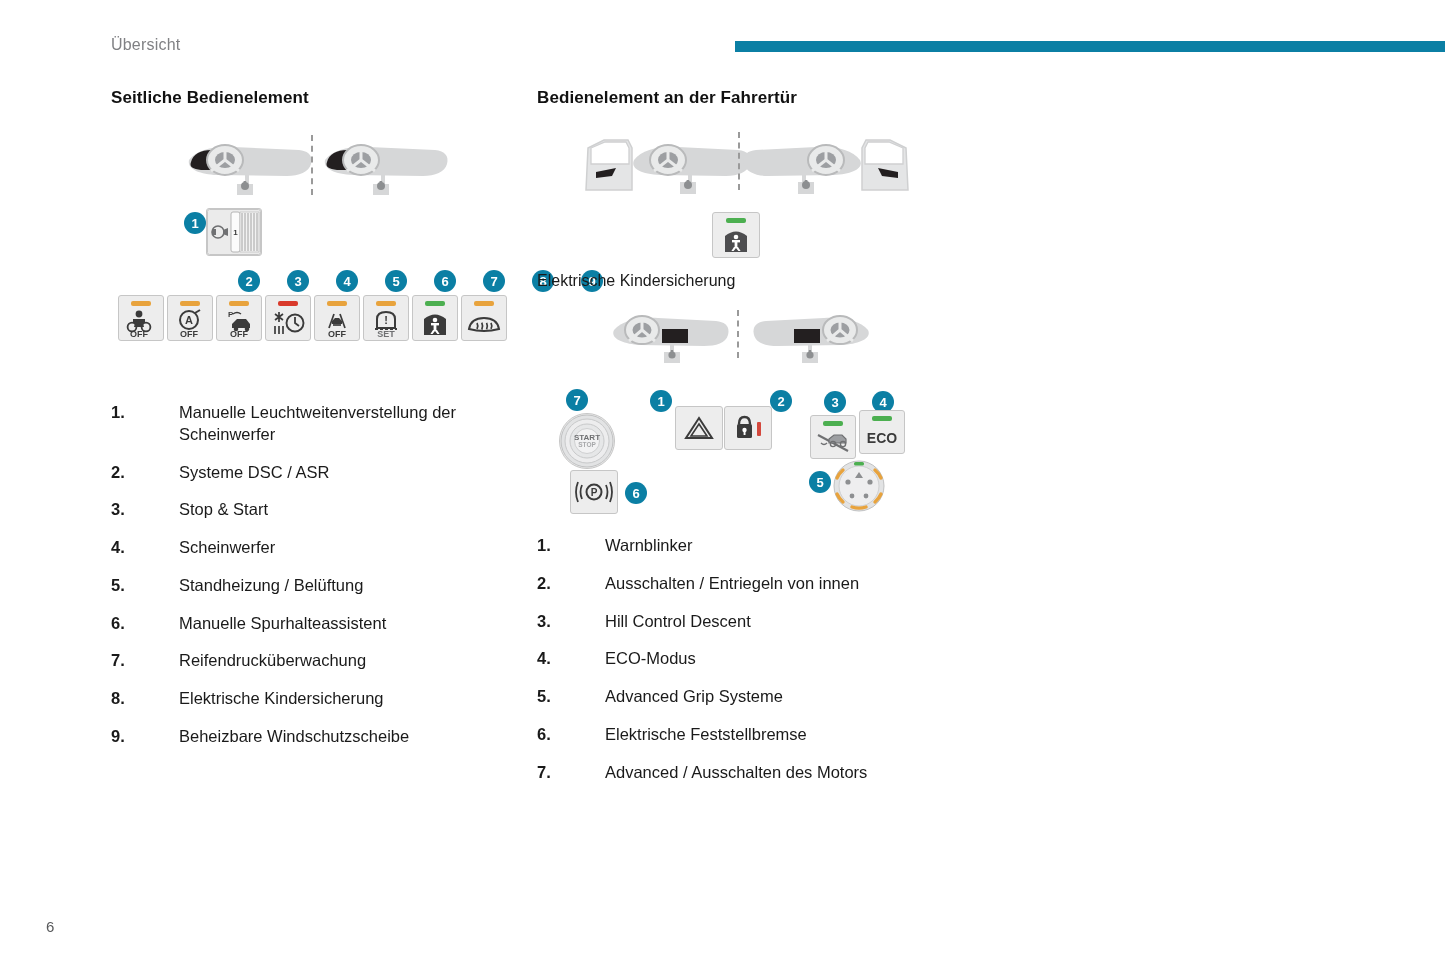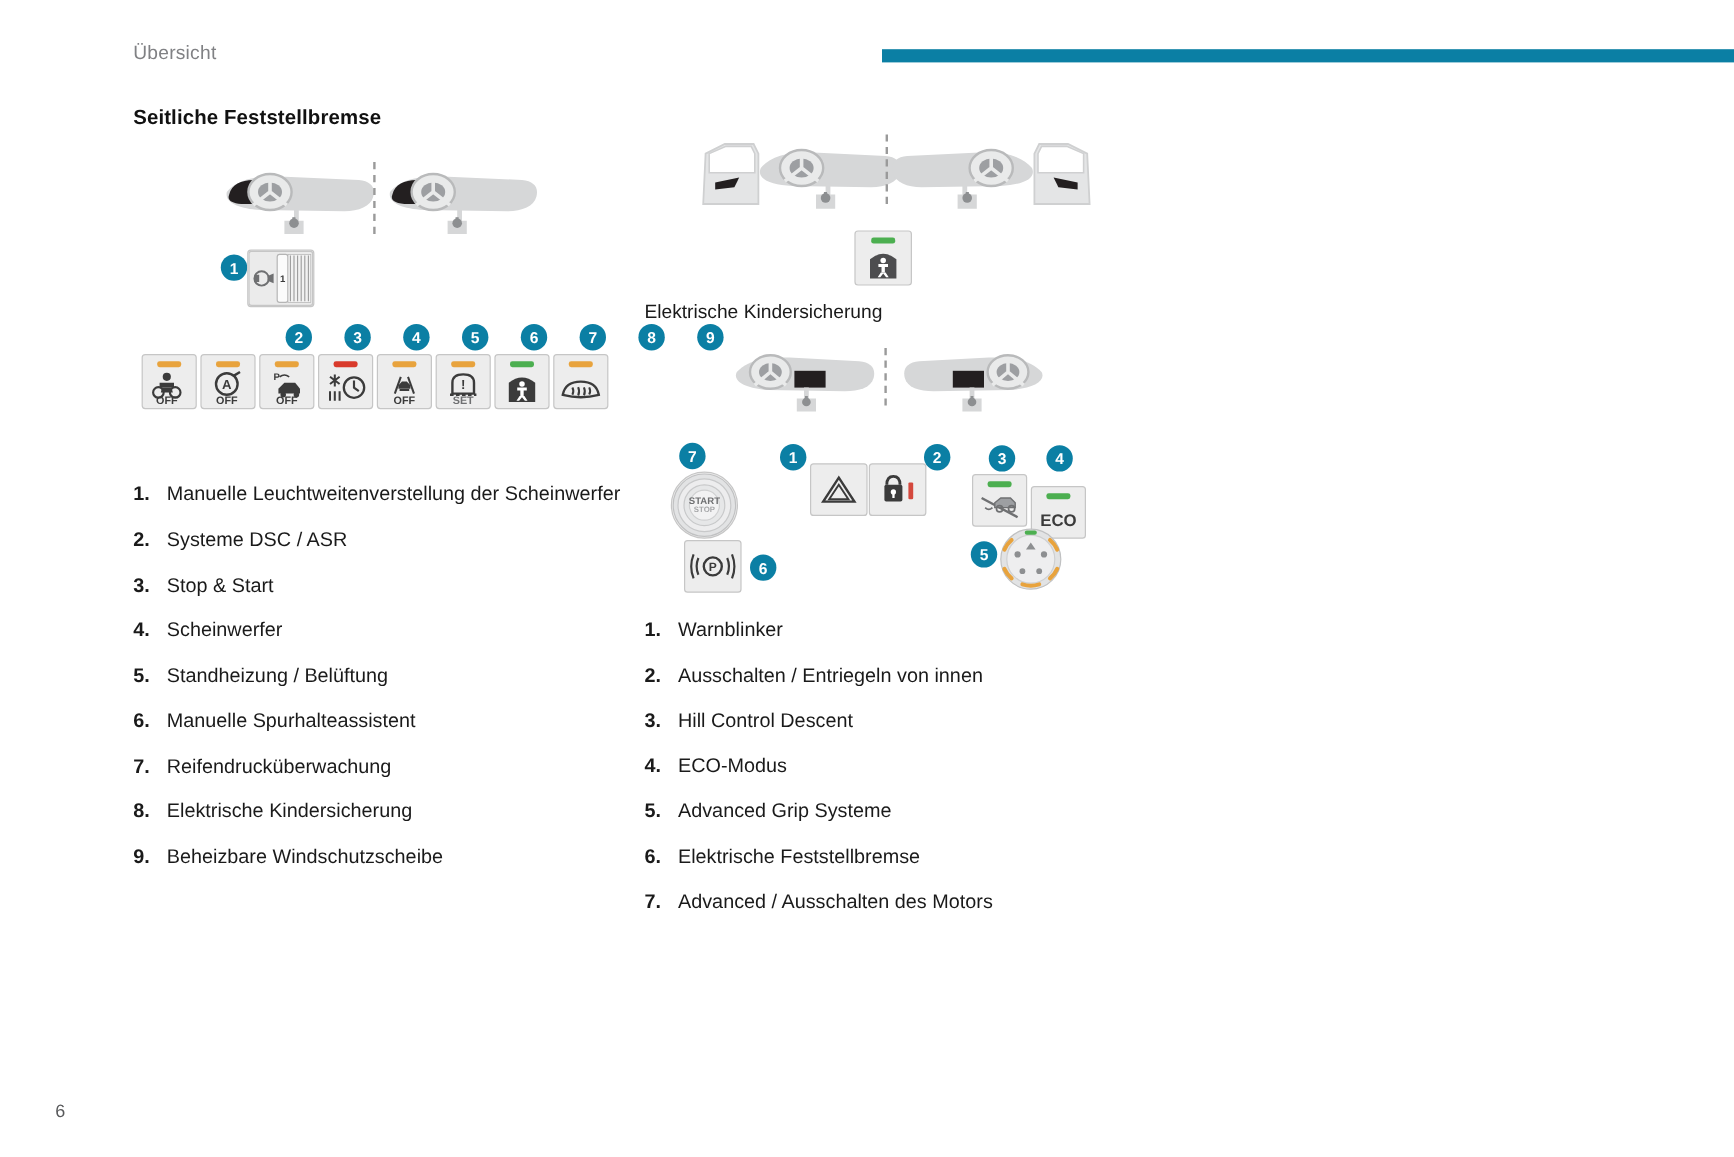--- a/index.html
+++ b/index.html
@@ -37,21 +37,21 @@
 
   
   ol.items{list-style:none;margin:0;padding:0;}
   ol.items li{
     display:flex;font-size:16.5px;line-height:1.32;
     margin-bottom:16px;color:#1a1a1a;
   }
   ol.items li .num{
     font-weight:bold;width:28px;flex:0 0 28px;
   }
-  ol.items li .txt{flex:1;}
+  ol.items li .txt{flex:1;margin-left:40px;}
 
   
   .fig{position:relative;}
   .dashed{
     position:absolute;width:0;border-left:2px dashed #9a9a9a;
   }
 
   
   .sil{display:block;}
 
@@ -94,21 +94,21 @@
 </head>
 <body>
 
 <div class="page">
 
   <div class="hdr-section">Übersicht</div>
   <div class="hdr-rule"></div>
 
   <div class="col-left">
 
-    <h2 class="sub">Seitliche Feststellbremse</h2>
+    <h2 class="sub">Seitliche Bedienelement</h2>
 
     <div class="fig" style="height:250px;margin-top:22px;">
 
       <svg class="sil" width="128" height="58" style="position:absolute;left:76px;top:8px;" viewBox="0 0 128 58">
         <path d="M2 22 C10 12 26 8 46 9 L112 12 C122 13 126 18 124 26 C122 34 112 38 100 38 L30 37 C12 36 0 31 2 22Z" fill="#d6d7d8"></path>
         <path d="M4 24 C6 16 14 12 24 12 L36 13 L30 32 L14 32 C6 31 2 29 4 24Z" fill="#231f20"></path>
         <ellipse cx="38" cy="22" rx="18" ry="15" fill="#e9eaea" stroke="#b9babb" stroke-width="2"></ellipse>
         <ellipse cx="38" cy="22" rx="10" ry="8" fill="#9d9fa2"></ellipse>
         <path d="M38 22 L24 33 M38 22 L52 33 M38 22 L38 9" stroke="#e9eaea" stroke-width="3" fill="none"></path>
         <path d="M58 34 L58 46 L50 46 L50 57 L66 57 L66 46 L62 46 L62 34Z" fill="#d6d7d8"></path>
@@ -312,20 +312,21 @@
       </li>
       <li>
         <span class="num">9.</span>
         <span class="txt">Beheizbare Windschutzscheibe</span>
       </li>
     </ol>
   </div>
 
   <div class="col-right">
 
+    <h2 class="sub">Bedienelement an der Fahrertür</h2>
 
     <div class="fig" style="height:136px;margin-top:22px;">
 
       <svg width="170" height="62" style="position:absolute;left:45px;top:4px;" viewBox="0 0 170 62">
         <path d="M6 14 L22 6 L46 6 L50 14 L50 56 L4 56 Z" fill="#e4e5e6" stroke="#cfd0d1" stroke-width="1.5"></path>
         <path d="M9 14 L23 8 L44 8 L47 14 L47 30 L9 30Z" fill="#ffffff" stroke="#cfd0d1" stroke-width="1.3"></path>
         <path d="M14 38 L34 34 L30 42 L14 44Z" fill="#231f20"></path>
         <path d="M52 26 C60 16 76 12 96 13 L156 16 C166 17 170 22 168 30 C166 38 156 42 144 42 L78 41 C60 40 48 35 52 26Z" fill="#d6d7d8"></path>
         <ellipse cx="86" cy="26" rx="18" ry="15" fill="#e9eaea" stroke="#b9babb" stroke-width="2"></ellipse>
         <ellipse cx="86" cy="26" rx="10" ry="8" fill="#9d9fa2"></ellipse>
@@ -450,21 +451,21 @@
               <path d="M14 10 l5 -4 h8 l4 4 v4 h-17Z"></path>
             </g>
             <circle cx="18" cy="15" r="2.6" fill="none" stroke="#6f7072" stroke-width="1.4"></circle>
             <circle cx="28" cy="15" r="2.6" fill="none" stroke="#6f7072" stroke-width="1.4"></circle>
             <path d="M6 14 q3 3 6 0" stroke="#6f7072" stroke-width="1.4" fill="none"></path>
           </svg>
         </div>
       </div>
 
       <div class="badge" style="left:335px;top:83px;">4</div>
-      <div class="key" style="left:322px;top:117px;width:46px;height:44px;">
+      <div class="key" style="left:322px;top:102px;width:46px;height:44px;">
         <div class="led" style="background:#4caf50;"></div>
         <div class="glyph">
           <svg width="40" height="24" viewBox="0 0 40 24">
             <text x="20" y="18" text-anchor="middle" style="font-size:14px;font-weight:bold;fill:#3b3b3b;">ECO</text>
           </svg>
         </div>
       </div>
 
       <div class="badge" style="left:272px;top:163px;">5</div>
       <div class="round-key" style="left:296px;top:152px;width:52px;height:52px;background:transparent;border:none;">

